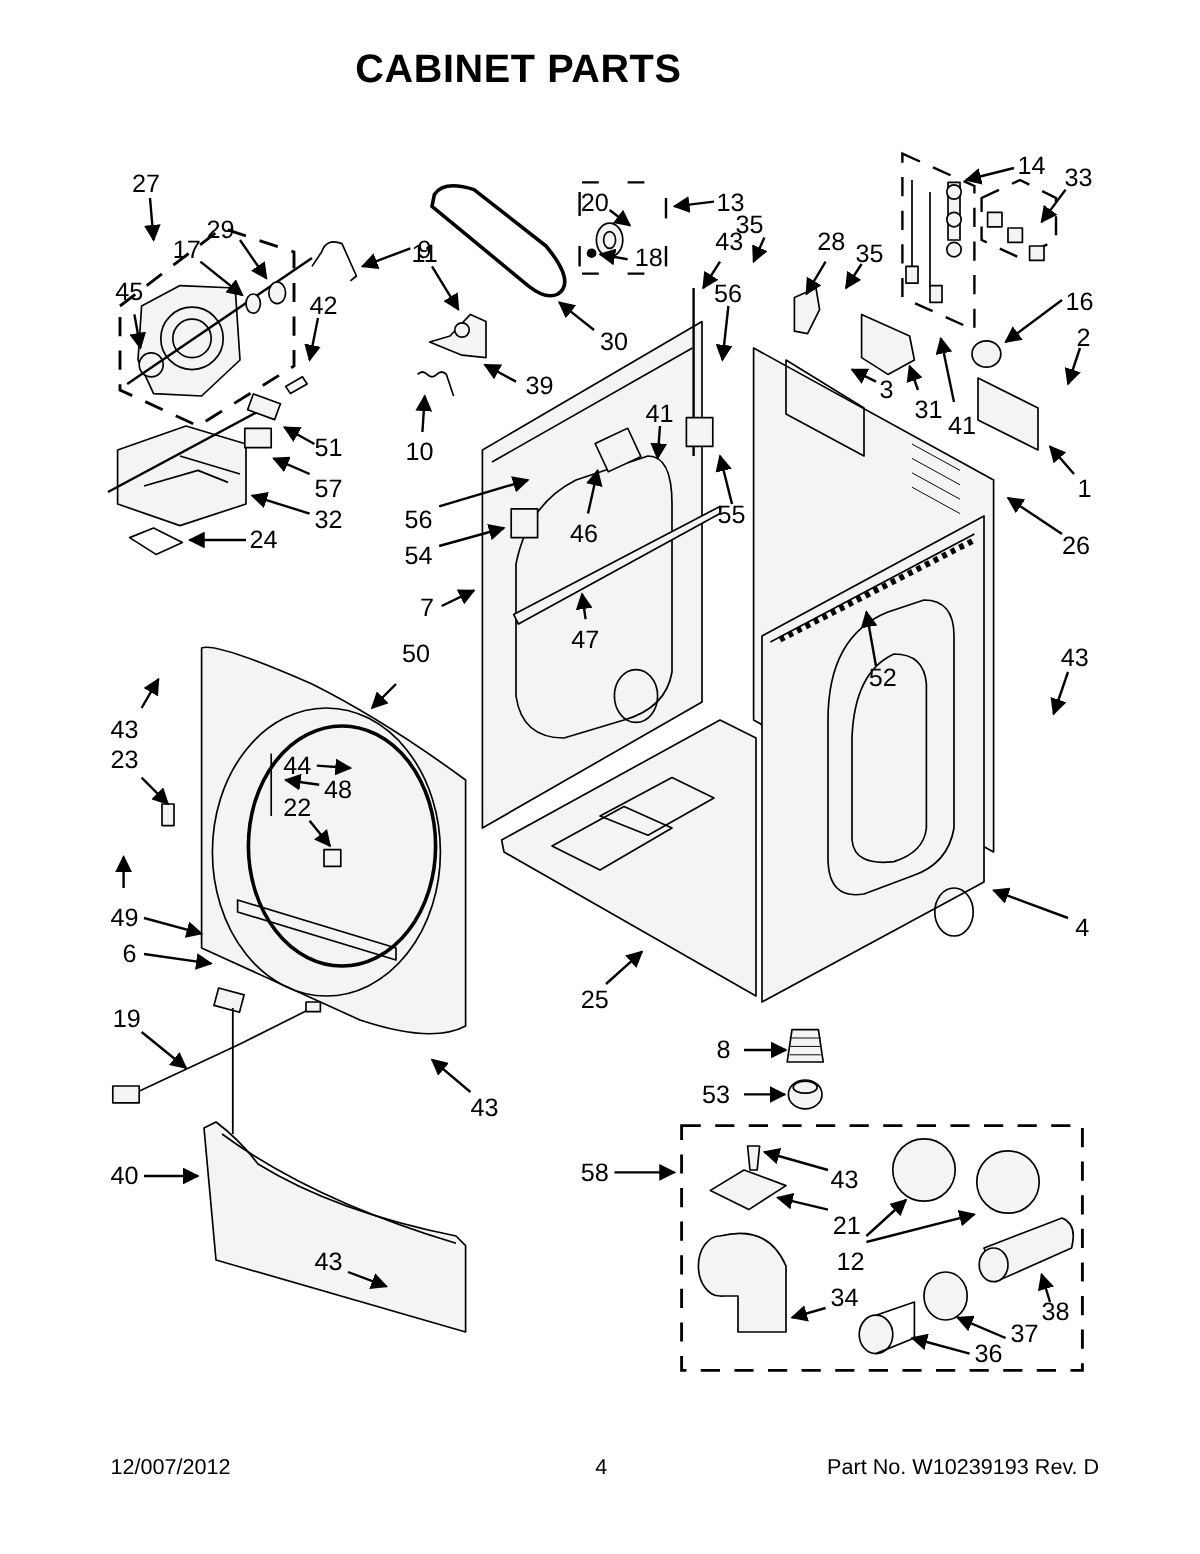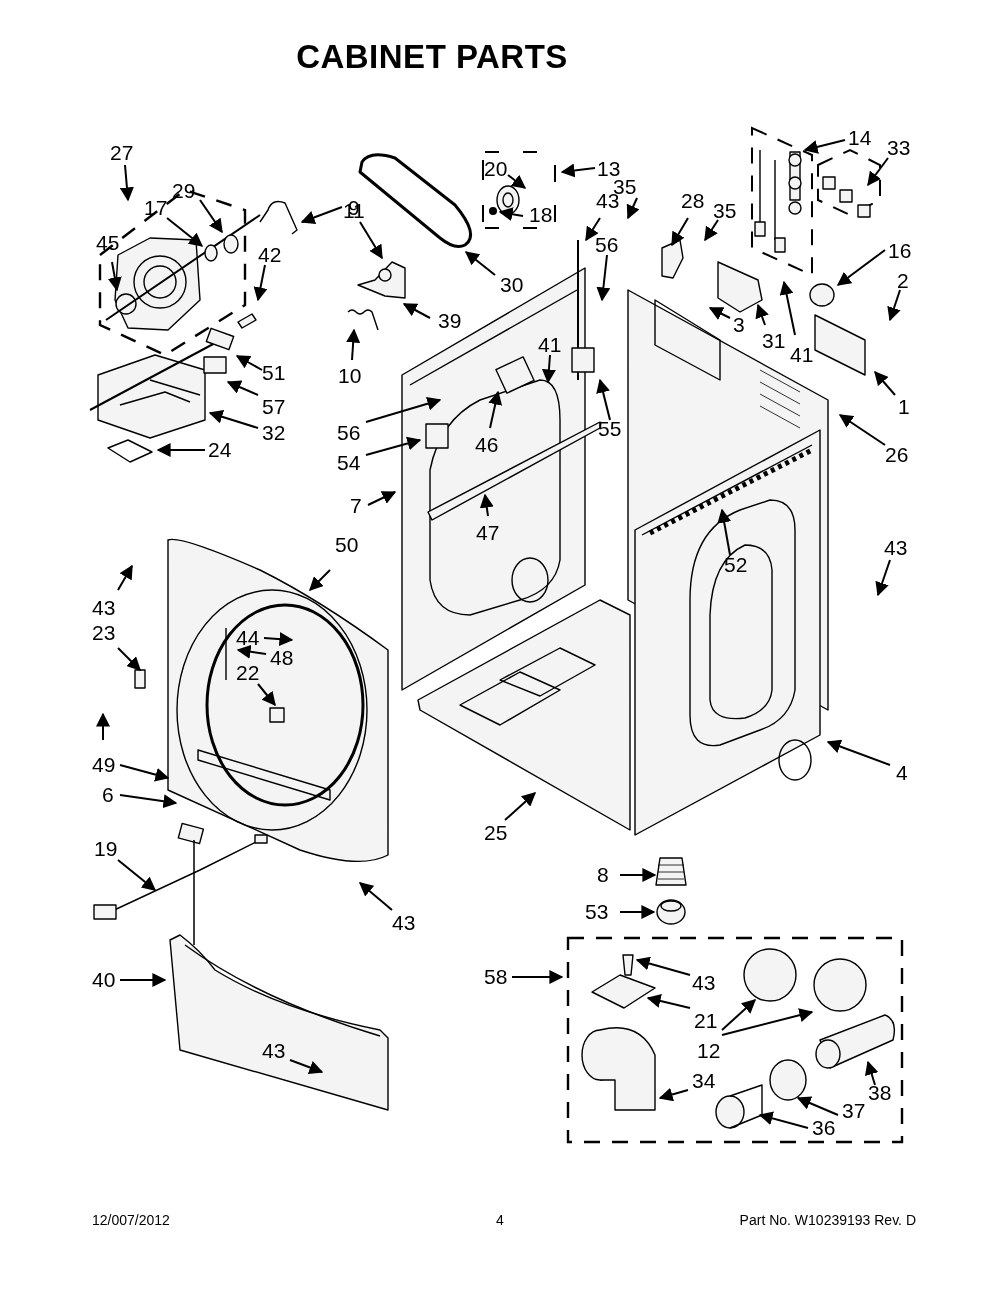--- a/index.html
+++ b/index.html
@@ -7,21 +7,21 @@
          font-family: "Liberation Sans", sans-serif; color: #000; }
   #page-title { position: absolute; left: 0; width: 864px; top: 38px; text-align: center;
                 font-family: "Liberation Sans", sans-serif; font-weight: bold; font-size: 33px; letter-spacing: 0.5px; }
   #diagram { position: absolute; left: 0; top: 0; width: 1000px; height: 1295px; }
   .callout { font-family: "Liberation Sans", sans-serif; font-size: 21px; fill: #000; }
   .part { fill: none; stroke: #000; stroke-width: 1.4; stroke-linejoin: round; }
   .part-fill { fill: #f4f4f4; stroke: #000; stroke-width: 1.4; stroke-linejoin: round; }
   .part-thin { fill: none; stroke: #000; stroke-width: 0.8; }
   .dash { fill: none; stroke: #000; stroke-width: 2.4; stroke-dasharray: 16 12; }
   .leader { stroke: #000; stroke-width: 2; fill: none; }
-  .footer { position: absolute; top: 1212px; font-family: "Liberation Sans", sans-serif; font-size: 14px; }
+  .footer { position: absolute; top: 1212px; font-family: "Liberation Sans", sans-serif; font-size: 18px; }
   #footer-date { left: 92px; }
   #footer-page { left: 496px; }
   #footer-part { right: 84px; text-align: right; }
 </style>
 </head>
 <body>
 
 <div id="page-title">CABINET PARTS</div>
 
 <svg id="diagram" viewBox="0 0 1000 1295" xmlns="http://www.w3.org/2000/svg">

